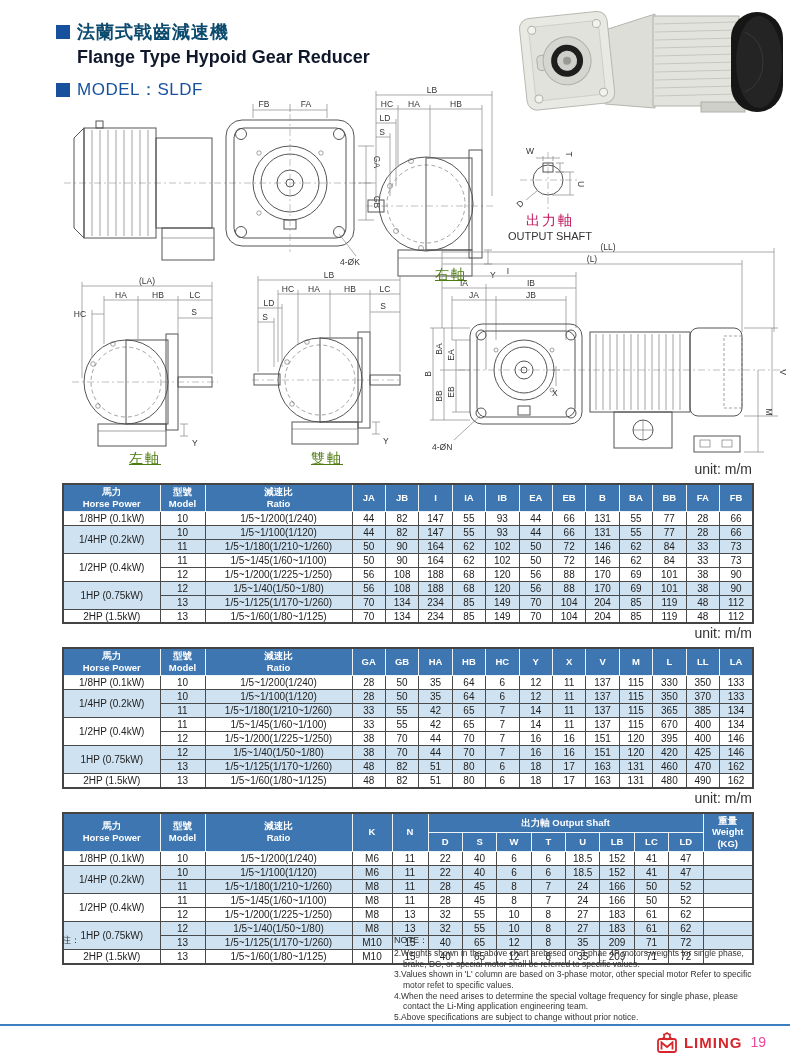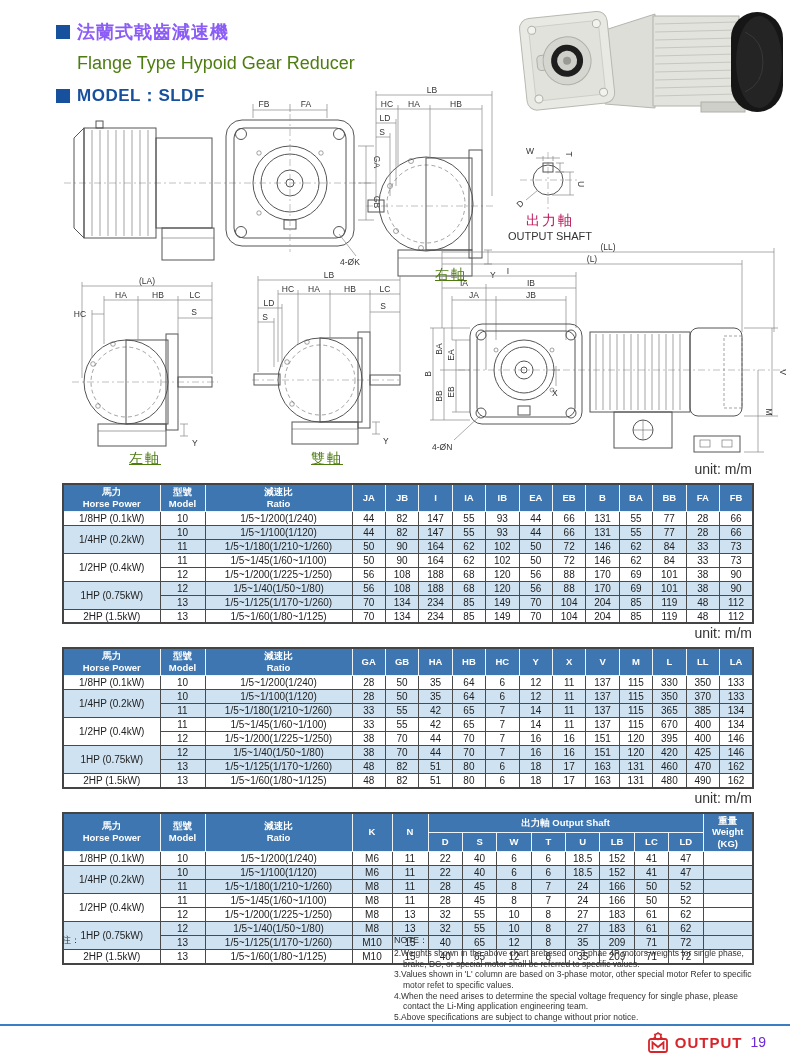--- a/index.html
+++ b/index.html
@@ -4,23 +4,23 @@
 <style>
   * { margin:0; padding:0; box-sizing:border-box; }
   html,body { width:790px; height:1060px; }
   body { font-family:"Liberation Sans","DejaVu Sans",sans-serif; background:#fff; color:#222; }
   #page { position:relative; width:790px; height:1060px; background:#fff; overflow:hidden; }
 
   
   .hdr { position:absolute; left:56px; top:20px; width:460px; }
   .t-row { display:flex; align-items:center; }
   .sq { display:inline-block; width:14px; height:14px; background:#17509c; margin-right:7px; flex:0 0 auto; }
-  .title-zh { font-size:18px; font-weight:bold; color:#8b5cf6; letter-spacing:1px; }
-  .title-en { font-size:18px; font-weight:normal; color:#4d7c0f; margin:9px 0 10px 21px; }
-  .model-txt { font-size:17px; font-weight:bold; color:#17509c; letter-spacing:.5px; }
+  .title-zh { font-size:18px; font-weight:bold; color:#0c4a6e; letter-spacing:1px; }
+  .title-en { font-size:18px; font-weight:bold; color:#0f172a; margin:3px 0 10px 21px; }
+  .model-txt { font-size:17px; font-weight:normal; color:#17509c; letter-spacing:.5px; }
 
   
   svg { position:absolute; overflow:visible; }
   svg text { font-size:8.5px; fill:#333; }
   .o  { stroke:#555; fill:none; stroke-width:1; }
   .o6 { stroke:#666; fill:none; stroke-width:.6; }
   .d  { stroke:#888; fill:none; stroke-width:.7; }
   .cl { stroke:#999; fill:none; stroke-width:.6; stroke-dasharray:7 3 2 3; }
   .cap { position:absolute; font-size:14px; color:#4d7c0f; text-align:center; text-decoration:underline; letter-spacing:2px; }
   .oscap { position:absolute; left:492px; top:212px; width:116px; text-align:center; }
@@ -44,21 +44,21 @@
   .notes { position:absolute; left:62px; top:934px; width:700px; display:flex; gap:14px; }
   .notes-zh { width:318px; flex:0 0 auto; }
   .notes-en { flex:1; }
   .notes-title { font-size:9px; color:#333; margin-bottom:1px; }
   .note-line { font-size:8.5px; color:#333; line-height:1.25; padding-left:9px; text-indent:-9px; }
 
   
   .footer-line { position:absolute; left:0; top:1024px; width:790px; height:2px; background:#3b7ec2; }
   .footer { position:absolute; right:24px; top:1031px; display:flex; align-items:center; gap:5px; }
   .brand { font-size:15px; font-weight:bold; color:#d6252b; letter-spacing:1px; }
-  .pagenum { font-size:14px; color:#6d28d9; margin-left:3px; }
+  .pagenum { font-size:14px; color:#ec4899; margin-left:3px; }
 </style>
 </head>
 <body>
 
 <div id="page">
 
   <div class="hdr">
     <div class="t-row">
       <span class="sq"></span>
       <span class="title-zh">法蘭式戟齒減速機</span>
@@ -913,17 +913,17 @@
       <g stroke="#d6252b" stroke-width="1.2">
         <line x1="12" y1="1" x2="12" y2="2.6"></line>
           <line x1="8.2" y1="3" x2="9.4" y2="4"></line>
           <line x1="15.8" y1="3" x2="14.6" y2="4"></line>
         <line x1="7.6" y1="6.5" x2="9" y2="6.5"></line>
           <line x1="16.4" y1="6.5" x2="15" y2="6.5"></line>
       </g>
       <rect x="3" y="8" width="18" height="13" rx="2" fill="none" stroke="#d6252b" stroke-width="1.8"></rect>
       <path d="M6.5,18.5 L6.5,11.5 L12,16 L17.5,11.5 L17.5,18.5" fill="none" stroke="#d6252b" stroke-width="1.8"></path>
     </svg>
-    <span class="brand">OUTPUT</span>
+    <span class="brand">LIMING</span>
     <span class="pagenum">19</span>
   </div>
 
 </div>
 
 </body></html>

